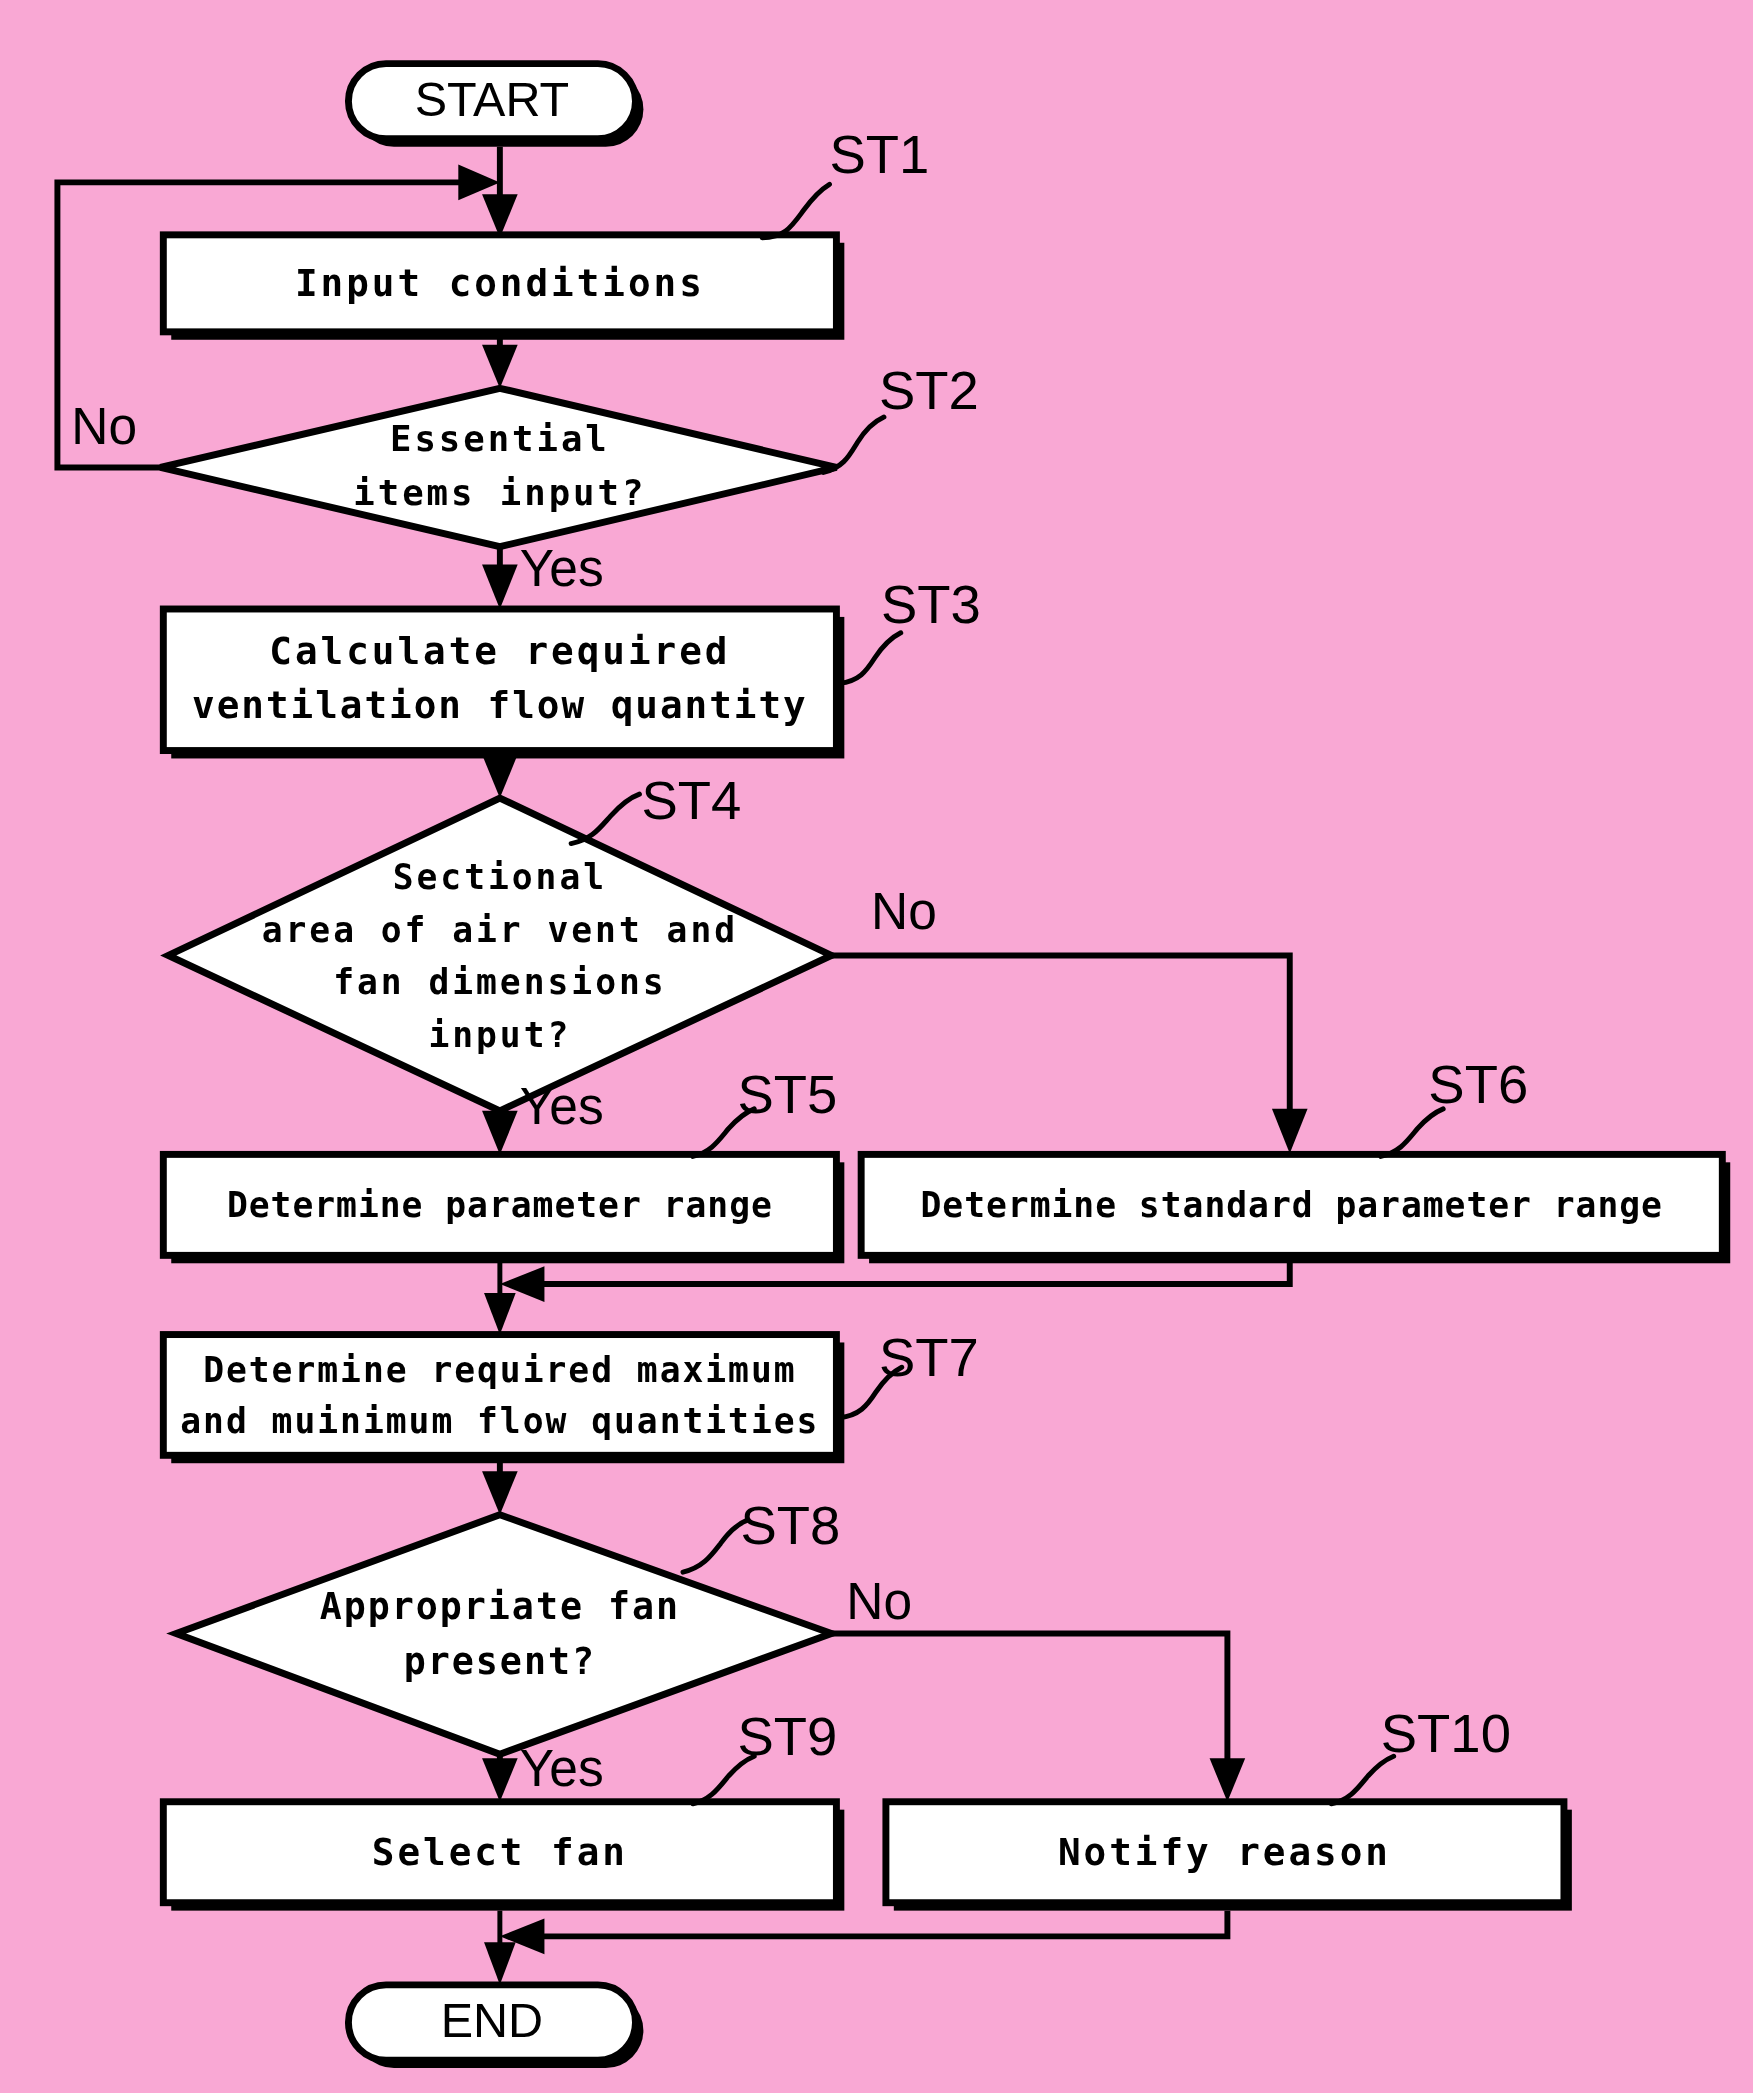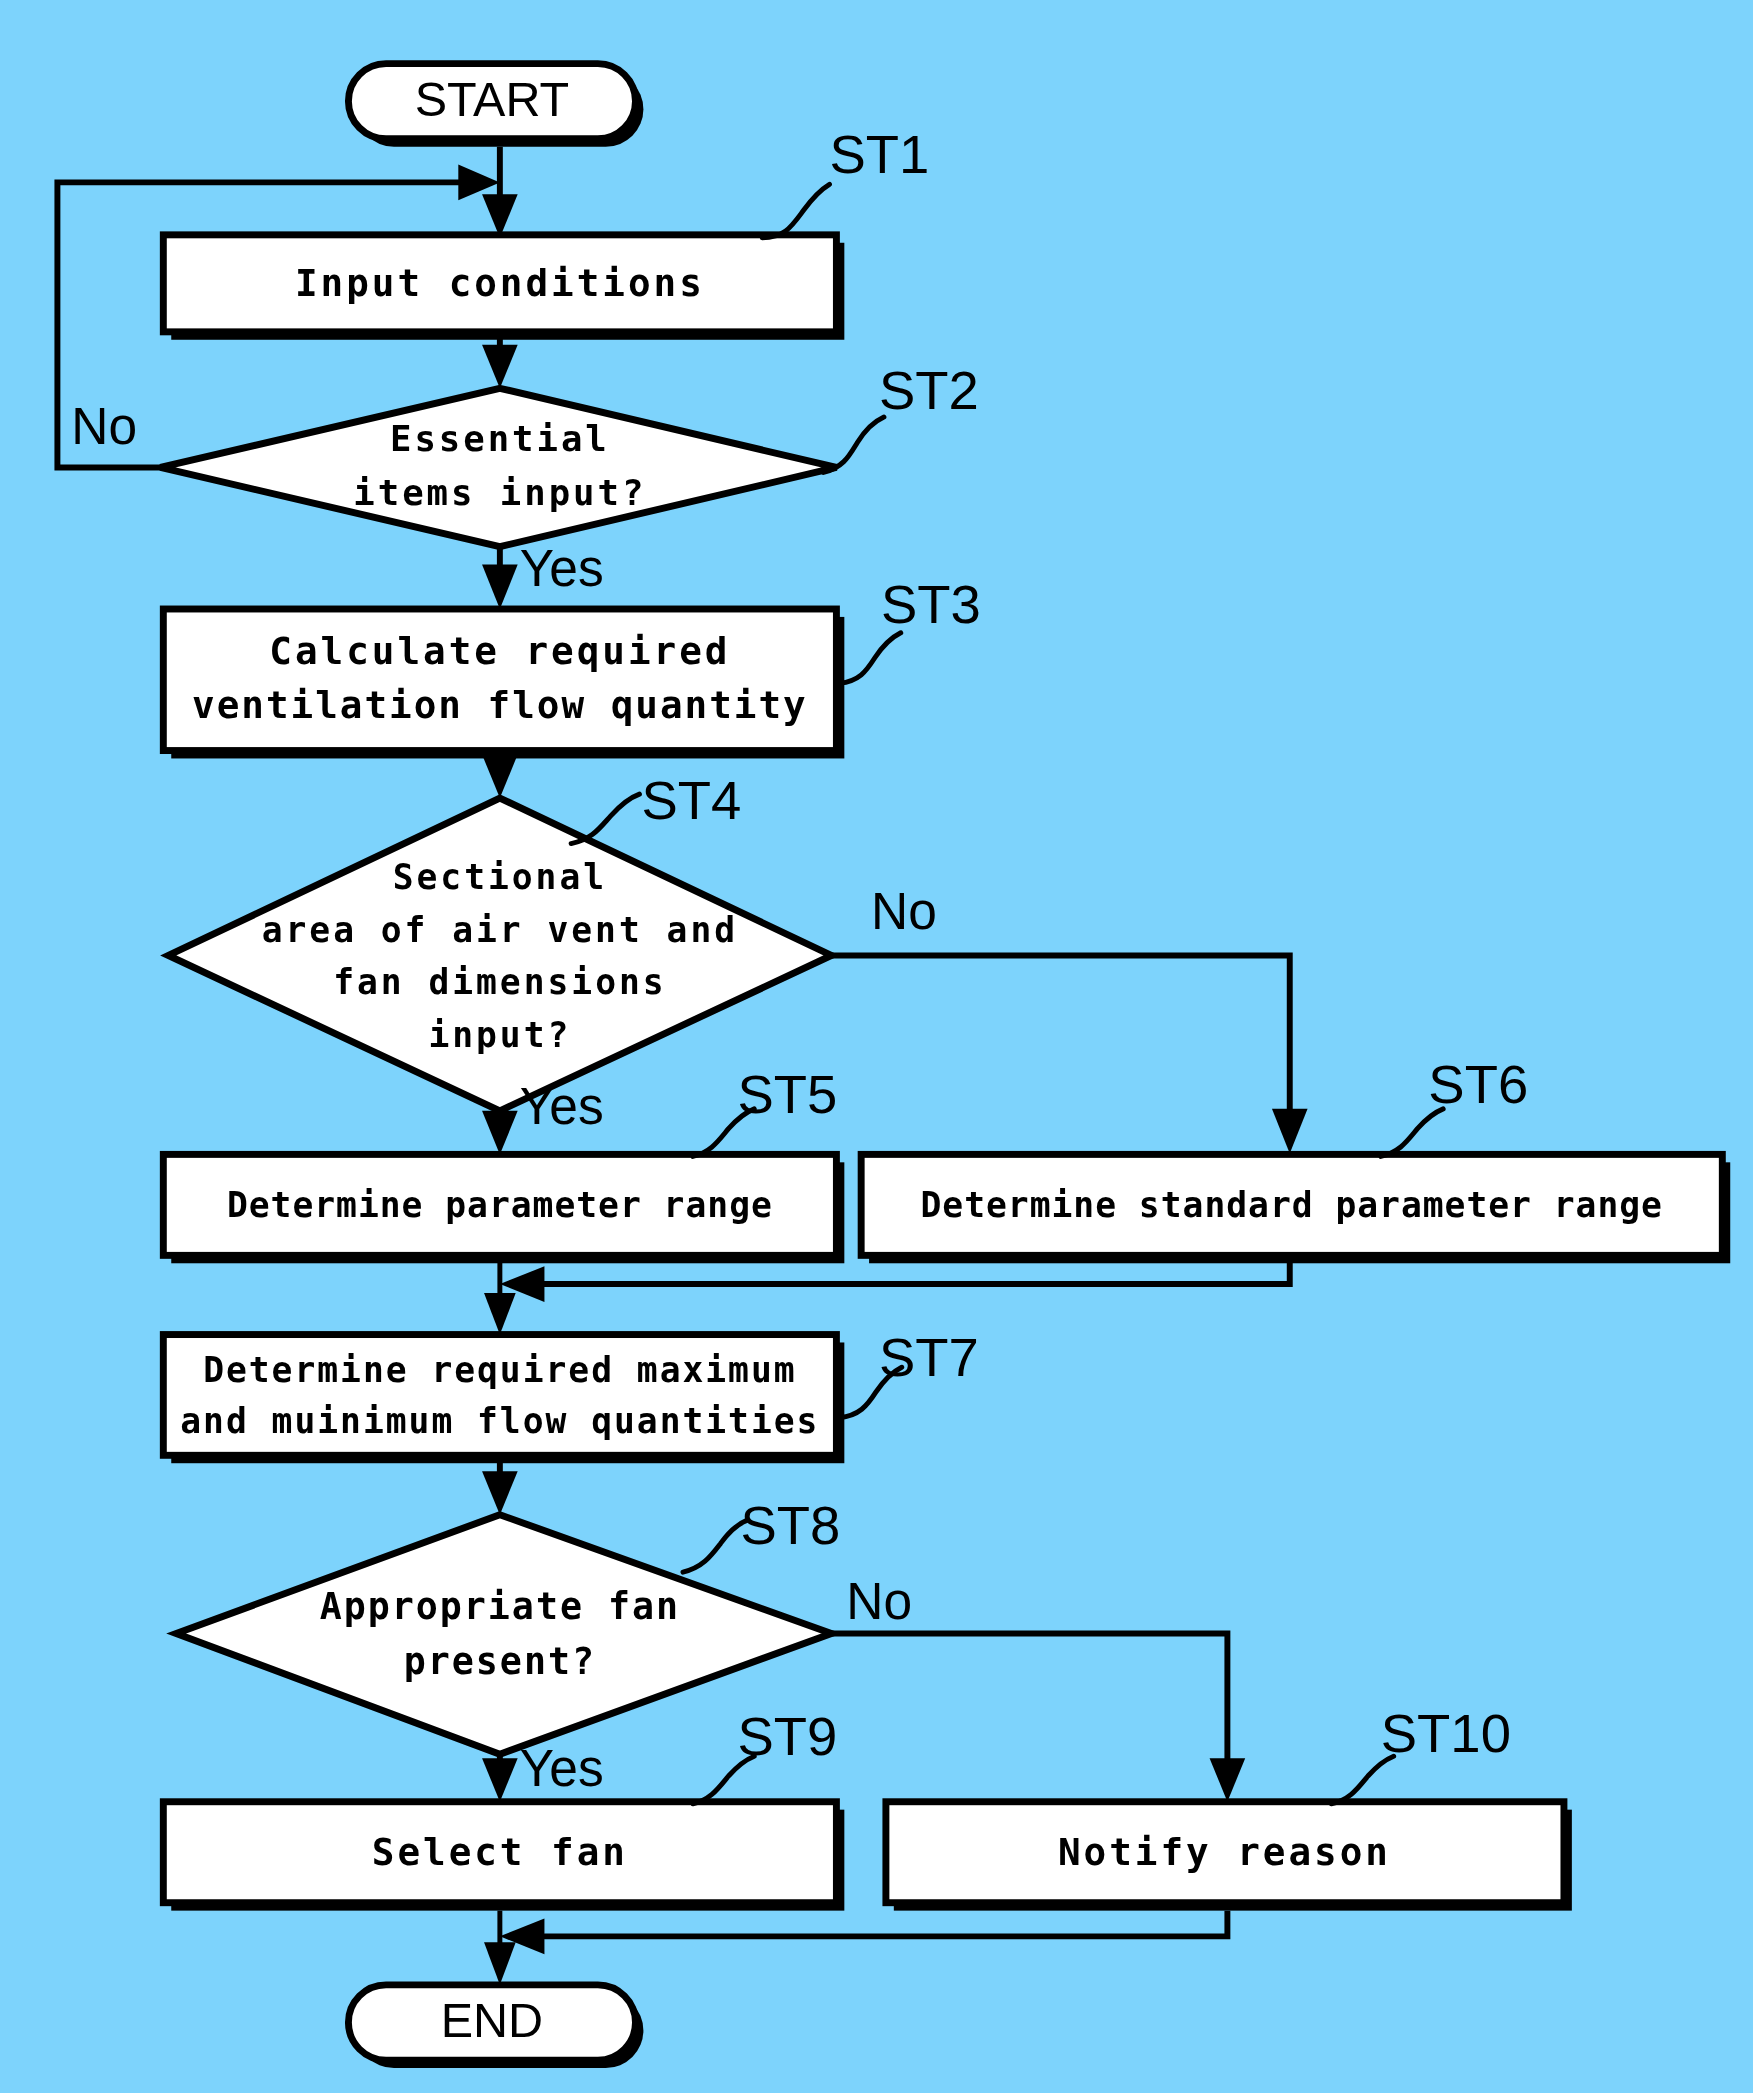--- a/index.html
+++ b/index.html
@@ -8,21 +8,21 @@
     padding: 0;
     background: #ffffff;
   }
   body {
     font-family: "Liberation Sans", sans-serif;
   }
   #canvas {
     position: relative;
     width: 1753px;
     height: 2094px;
-    background: #7dd3fc;
+    background: #f9a8d4;
     overflow: hidden;
   }
   #flow-svg {
     position: absolute;
     left: 0;
     top: 0;
     width: 1753px;
     height: 2094px;
   }
   .node-text {

